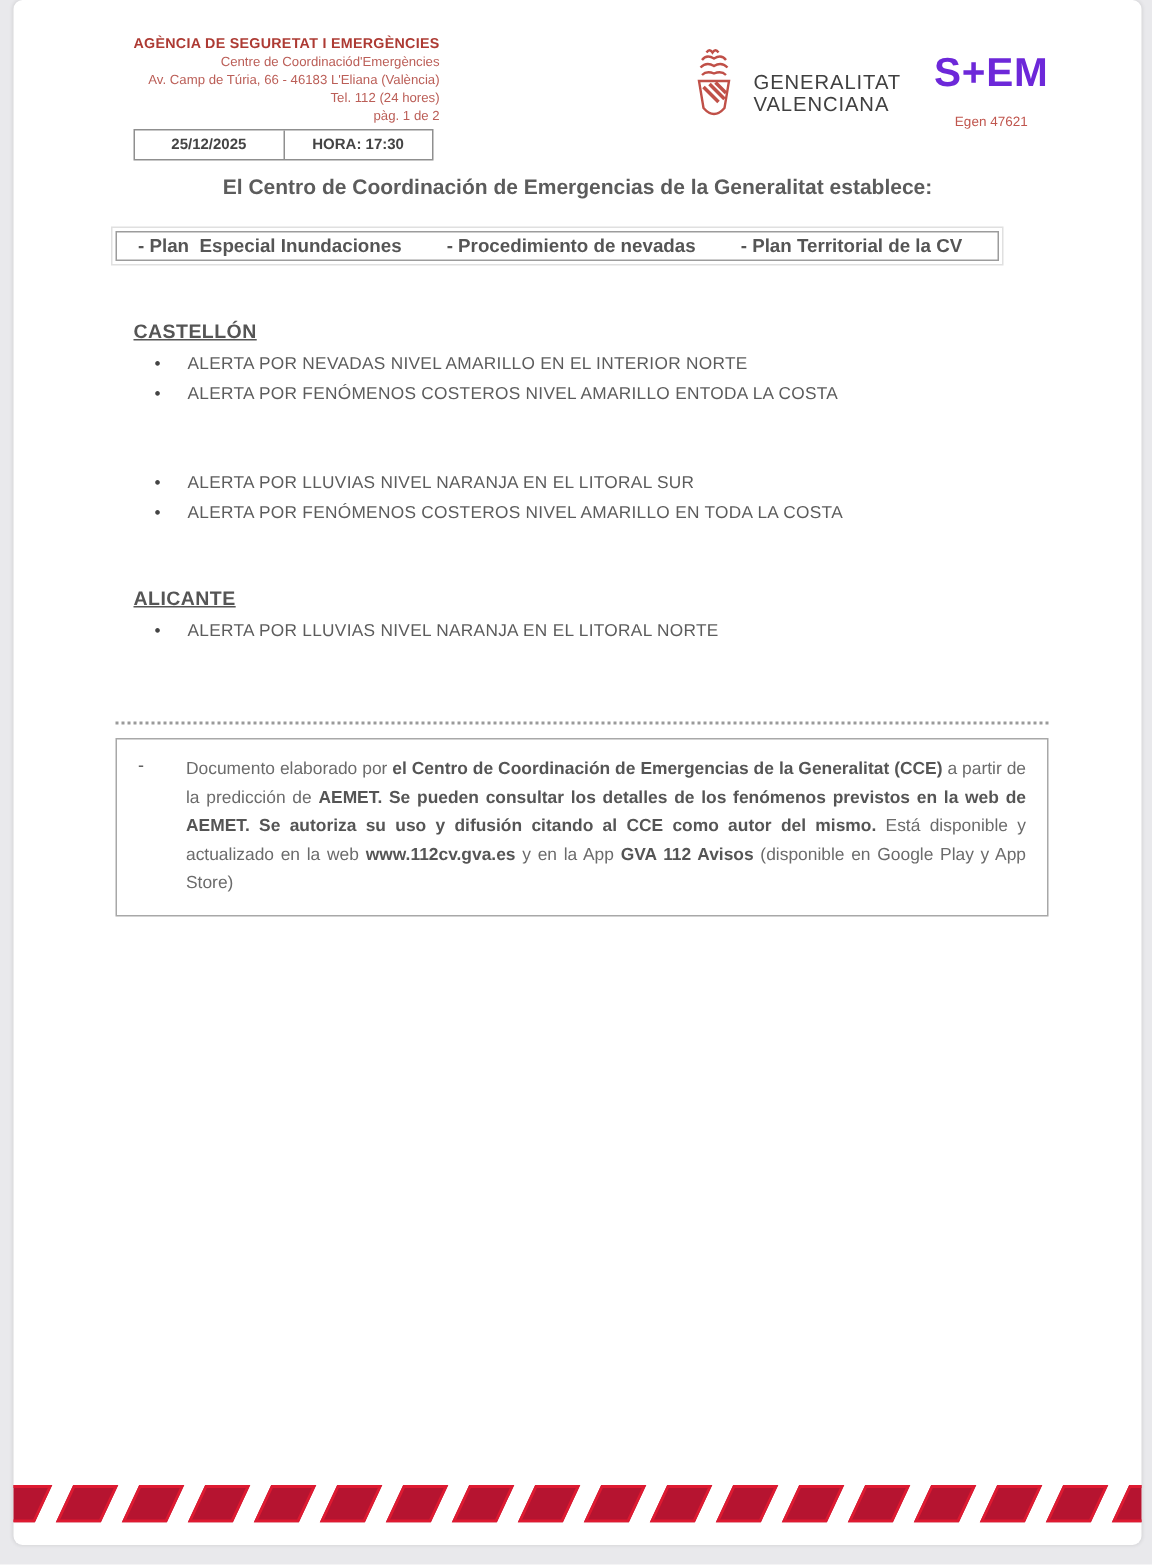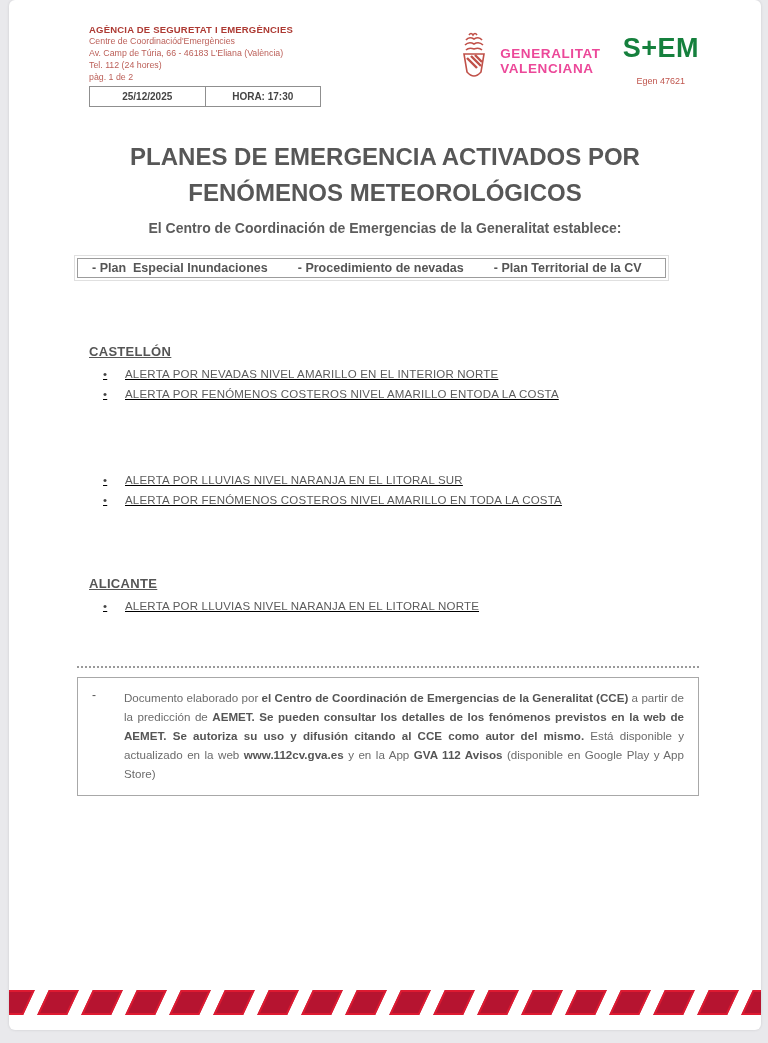--- a/index.html
+++ b/index.html
@@ -24,50 +24,50 @@
     justify-content: space-between;
     padding: 24px 62px 0 80px;
   }
   .agency-block { color: #b5534c; }
   .agency-name {
     color: #ad3a33;
     font-weight: bold;
     font-size: 9.5px;
     letter-spacing: 0.2px;
   }
-  .agency-line { font-size: 8.8px; line-height: 12px; color: #bb5e57; }
+  .agency-line { font-size: 8.8px; line-height: 12px; color: #bb5e57; text-align: right; }
   .date-table {
     display: flex;
     margin-top: 3px;
     border: 1.5px solid #8f8f8f;
-    width: 232px;
+    width: 200px;
     background: #fff;
   }
   .date-cell {
     flex: 1;
     text-align: center;
     font-size: 10px;
     font-weight: bold;
     color: #444;
     padding: 4px 2px;
   }
   .date-cell + .date-cell { border-left: 1.5px solid #8f8f8f; }
 
   .logo-block { display: flex; align-items: flex-start; gap: 22px; padding-top: 8px; }
   .gva-logo { display: flex; align-items: center; gap: 7px; }
   .gva-text {
-    color: #ec4899;
-    font-weight: bold;
+    color: #404040;
+    font-weight: normal;
     font-size: 13.5px;
     line-height: 15px;
     letter-spacing: 0.6px;
   }
   .sem-block { text-align: center; padding-top: 2px; }
   .sem-word {
-    color: #15803d;
+    color: #6d28d9;
     font-weight: bold;
     font-size: 27px;
     letter-spacing: 0.5px;
     line-height: 28px;
     font-family: "Liberation Sans", sans-serif;
   }
   .egen { color: #c0564e; font-size: 9px; margin-top: 14px; }
 
   
   .doc-title {
@@ -103,21 +103,21 @@
   .alerts-heading {
     margin-top: 42px;
     text-align: center;
     color: #585858;
     font-weight: bold;
     font-size: 14px;
     text-decoration: underline;
     letter-spacing: 0.3px;
   }
   .sections { padding: 0 80px; }
-  .province { margin-top: 66px; text-decoration: underline; }
+  .province { margin-top: 39px; }
   .province-name {
     color: #555;
     font-weight: bold;
     font-size: 13px;
     text-decoration: underline;
     letter-spacing: 0.3px;
   }
   .alert-list { list-style: none; margin-top: 5px; }
   .alert-item {
     display: flex;
@@ -204,24 +204,20 @@
           <div>VALENCIANA</div>
         </div>
       </div>
       <div class="sem-block">
         <div class="sem-word">S+EM</div>
         <div class="egen">Egen 47621</div>
       </div>
     </div>
   </div>
 
-  <div class="doc-title">
-    <div>PLANES DE EMERGENCIA ACTIVADOS POR</div>
-    <div>FENÓMENOS METEOROLÓGICOS</div>
-  </div>
 
   <div class="doc-subtitle">El Centro de Coordinación de Emergencias de la Generalitat establece:</div>
 
   <div class="plans-box">
     <span class="plan-item">- Plan  Especial Inundaciones</span>
     <span class="plan-item">- Procedimiento de nevadas</span>
     <span class="plan-item">- Plan Territorial de la CV</span>
   </div>
 
 

